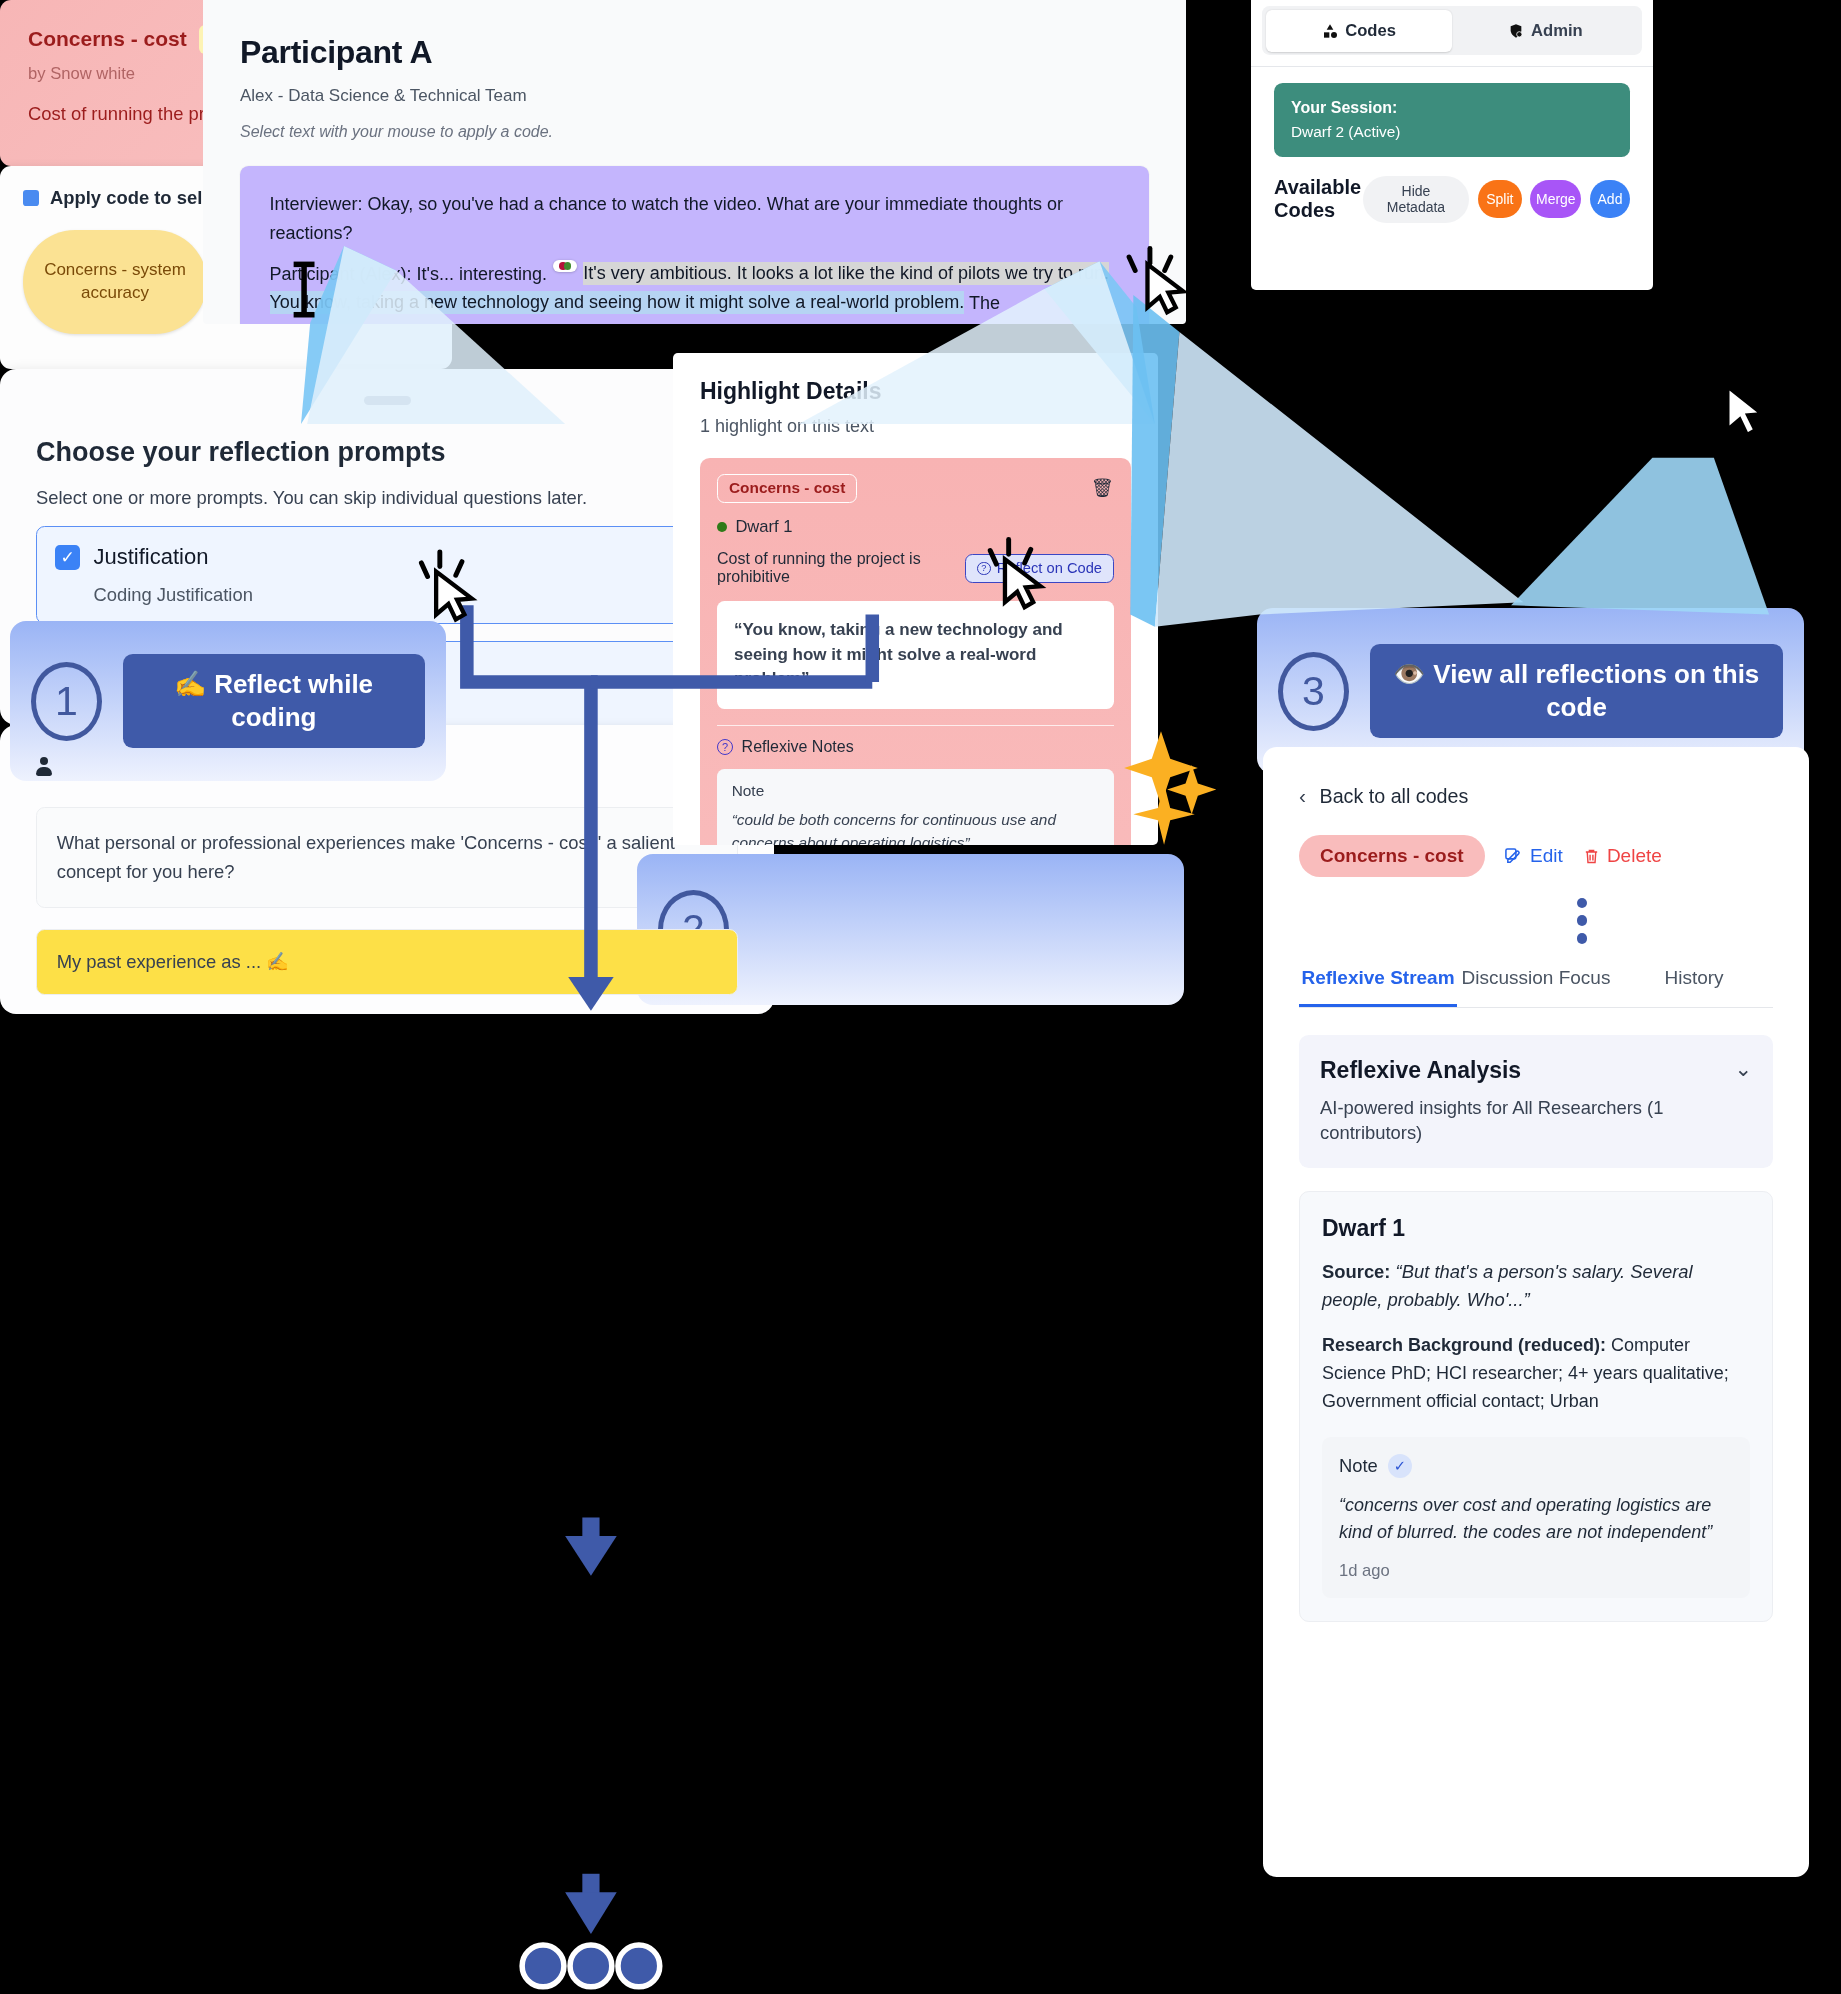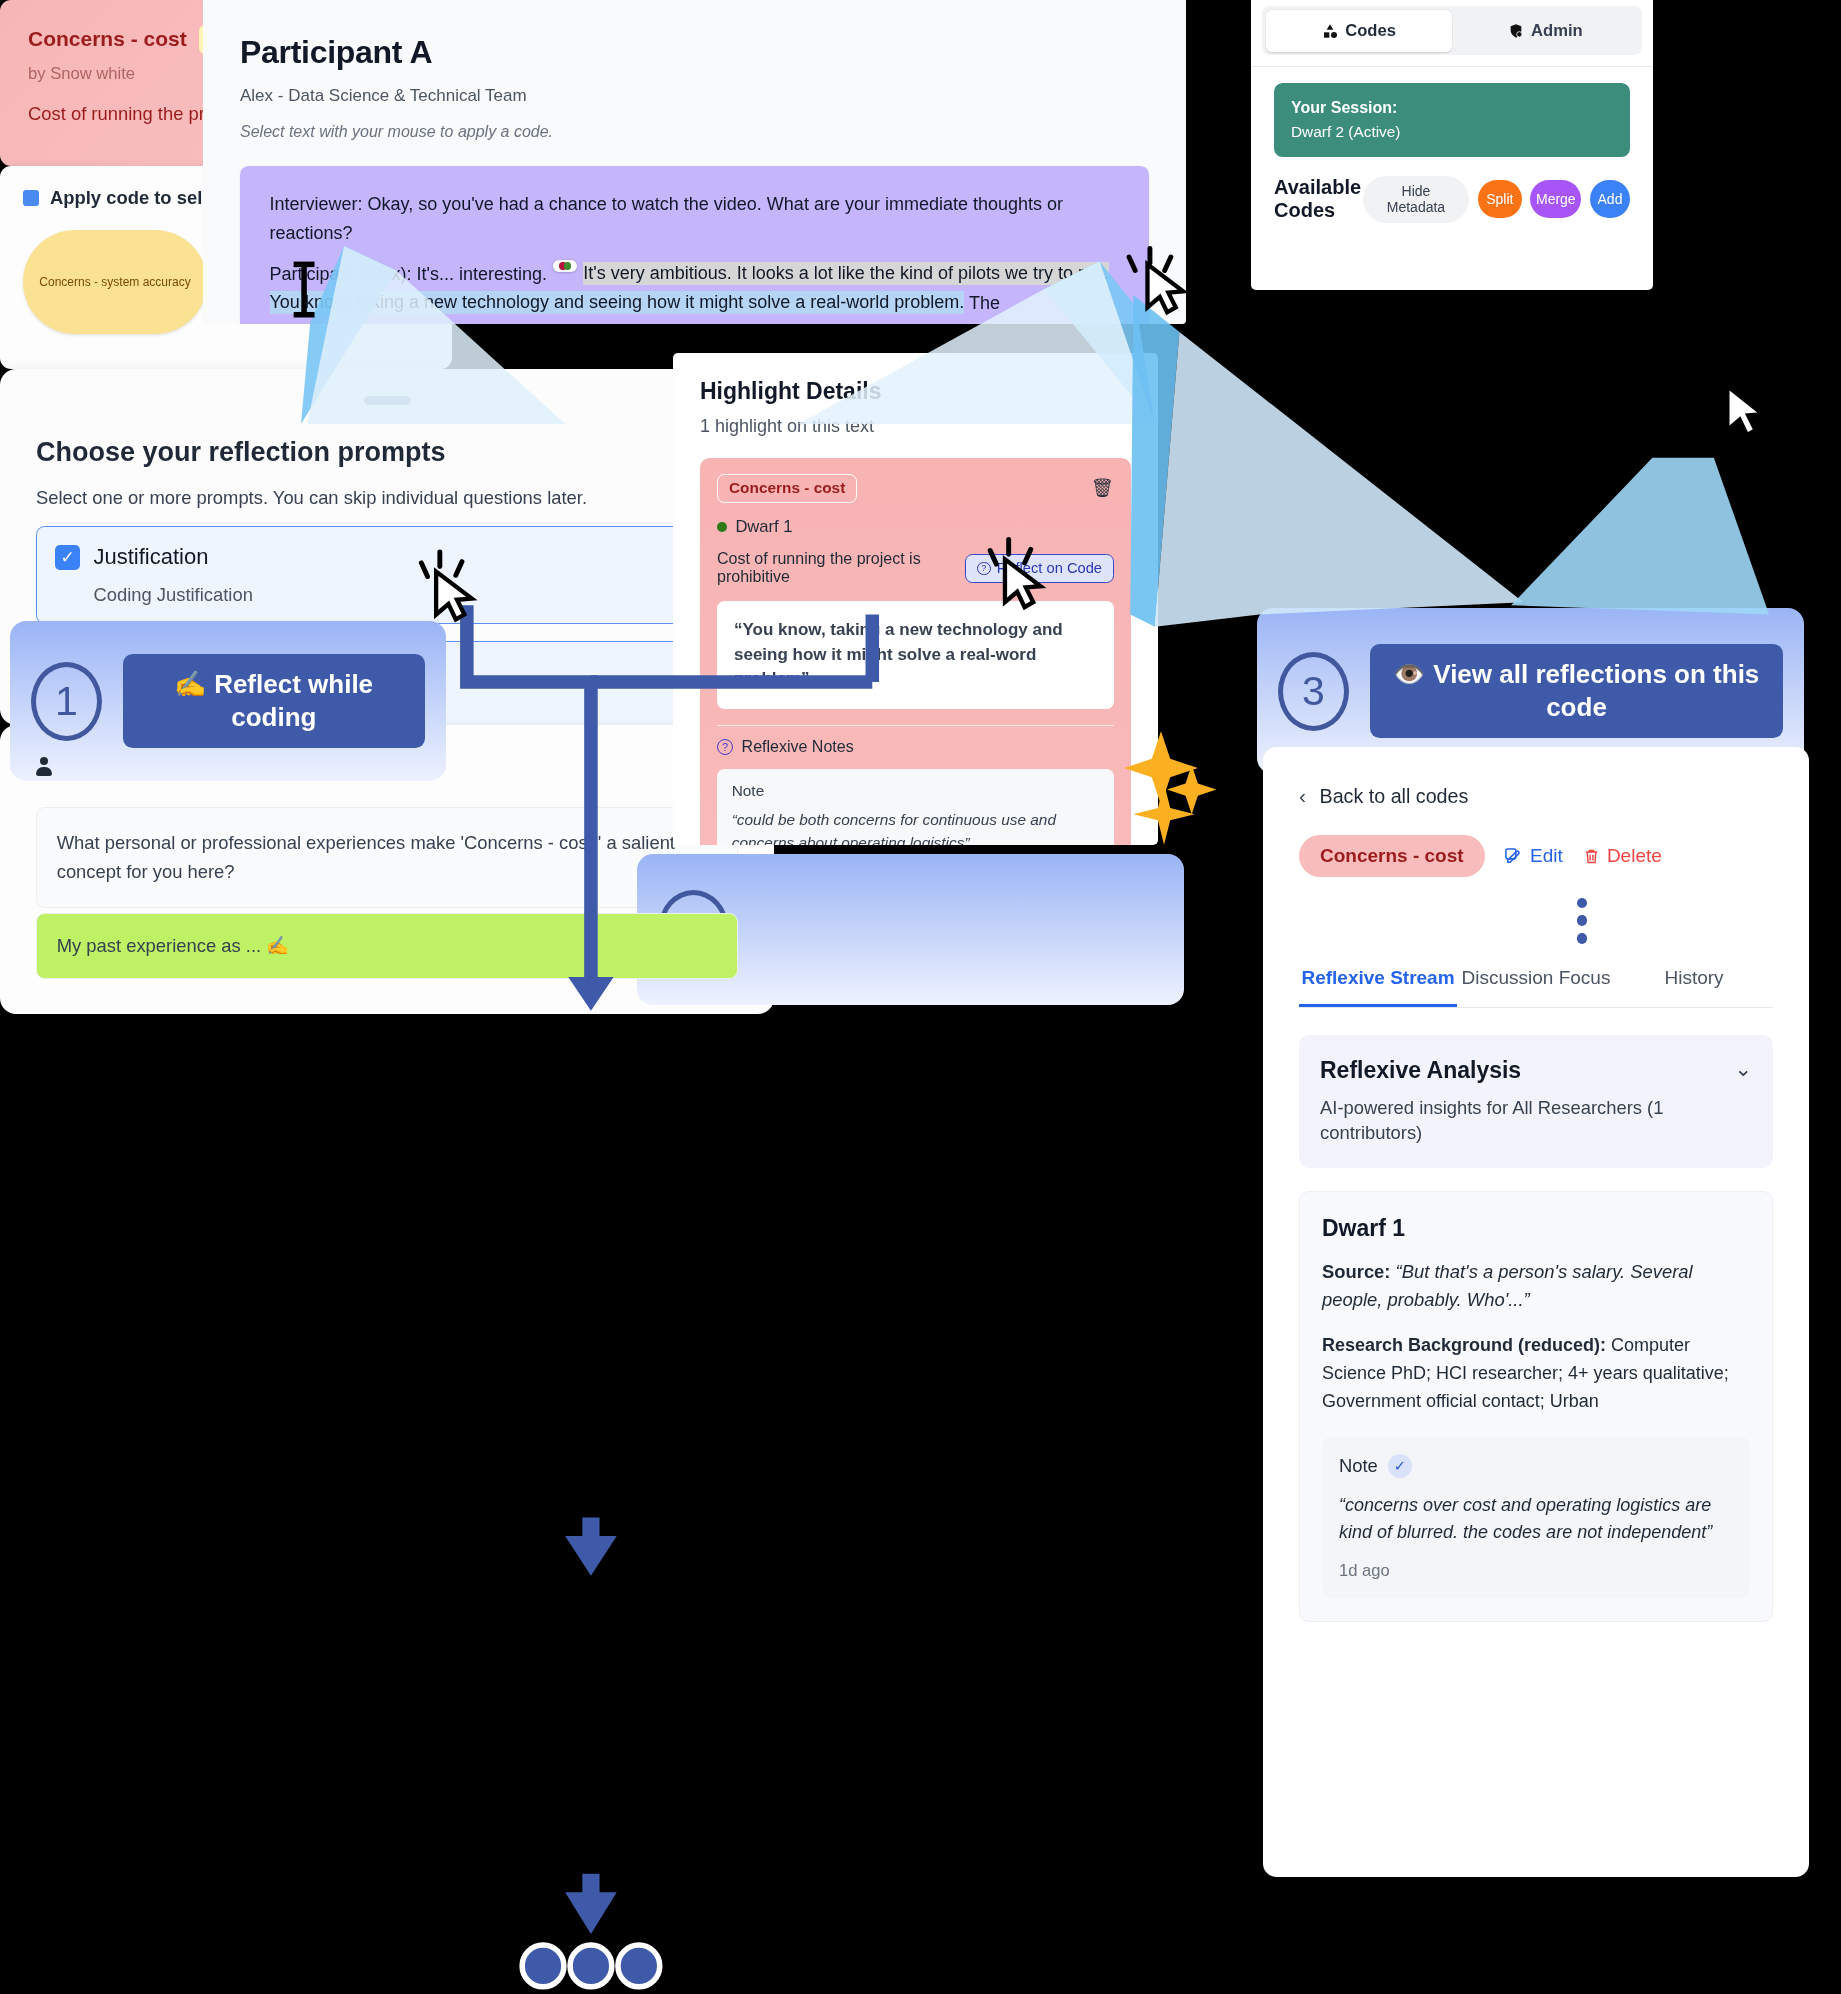--- a/index.html
+++ b/index.html
@@ -87,21 +87,21 @@
     left:102px; top:404px; width:452px; height:203px;
     background:#fdfdfd; border-radius:11px; box-shadow:0 3.7px 11px rgba(0,0,0,.15);
     padding:21px 23px;
   }
   .ap-head { display:flex; align-items:center; gap:11px; font-size:18.4px; font-weight:600; color:#1f2937; }
   .ap-sq { width:16px; height:16px; background:#4a8bf0; border-radius:3.1px; }
   .ap-body { display:flex; margin-top:21px; align-items:flex-start; }
   .code-bubble {
     width:184px; height:104px; background:#fbe293; border-radius:55px;
     display:flex; align-items:center; justify-content:center; text-align:center;
-    font-size:12px; color:#7a4a08; line-height:1.35; padding:0 14.7px;
+    font-size:17px; color:#7a4a08; line-height:1.35; padding:0 14.7px;
     box-shadow:0 1.2px 3.1px rgba(0,0,0,.12);
   }
   .ap-right { margin-left:24.6px; }
   .chip-code {
     display:inline-block; background:#f4f5f7; border:0.6px solid #dcdee2; border-radius:7.4px;
     padding:7.4px 13.5px; font-size:17px; color:#9b1c1c; font-weight:600;
   }
   .ap-btn-row { display:flex; gap:8.6px; margin-top:16px; }
   .btn-apply { background:#f4f5f7; border:0.6px solid #e2e4e8; border-radius:7.4px; padding:8.6px 18.4px; font-size:17px; color:#1f2937; }
   .btn-reflect { background:#dde3fb; border:0.6px solid #c3cdf7; border-radius:7.4px; padding:8.6px 18.4px; font-size:17px; color:#3b3fd0; }
@@ -181,21 +181,21 @@
     left:203px; top:1579px; width:774px; height:289px;
     background:#fdfdfe; border-radius:16px; box-shadow:0 3.7px 11px rgba(0,0,0,.12);
     padding:28px 36px; overflow:hidden;
   }
   .po-head { display:flex; align-items:center; gap:13.5px; font-size:24.6px; color:#1f2937; }
   .person-ico { width:16px; height:21px; position:relative; }
   .person-ico::before { content:""; position:absolute; left:3.7px; top:0; width:8.6px; height:8.6px; border-radius:50%; background:#1f2937; }
   .person-ico::after { content:""; position:absolute; left:0; top:10.4px; width:16px; height:9.2px; border-radius:8px 8px 2.5px 2.5px; background:#1f2937; }
   .q-box { background:#fafbfc; border:0.6px solid #eceef1; border-radius:8.6px; padding:21px 19.7px; margin-top:26px; }
   .q-box p { font-size:18.4px; color:#374151; line-height:1.55; }
-  .a-box { background:#bef264; border:0.6px solid #eceef1; border-radius:8.6px; padding:21px 19.7px; margin-top:5px; position:relative; }
+  .a-box { background:#fde047; border:0.6px solid #eceef1; border-radius:8.6px; padding:21px 19.7px; margin-top:21px; position:relative; }
   .a-box p { font-size:18.4px; color:#374151; }
 
   
   #reflections-panel {
     left:1263px; top:747px; width:546px; height:1130px;
     background:#fff; border-radius:13.5px; padding:37px 36px 0 36px; overflow:hidden;
   }
   .back-row { display:flex; align-items:center; gap:13.5px; font-size:19.7px; color:#1f2937; }
   .chev-l { font-size:21px; color:#374151; }
   .code-row { display:flex; align-items:center; gap:19.7px; margin-top:27px; }

